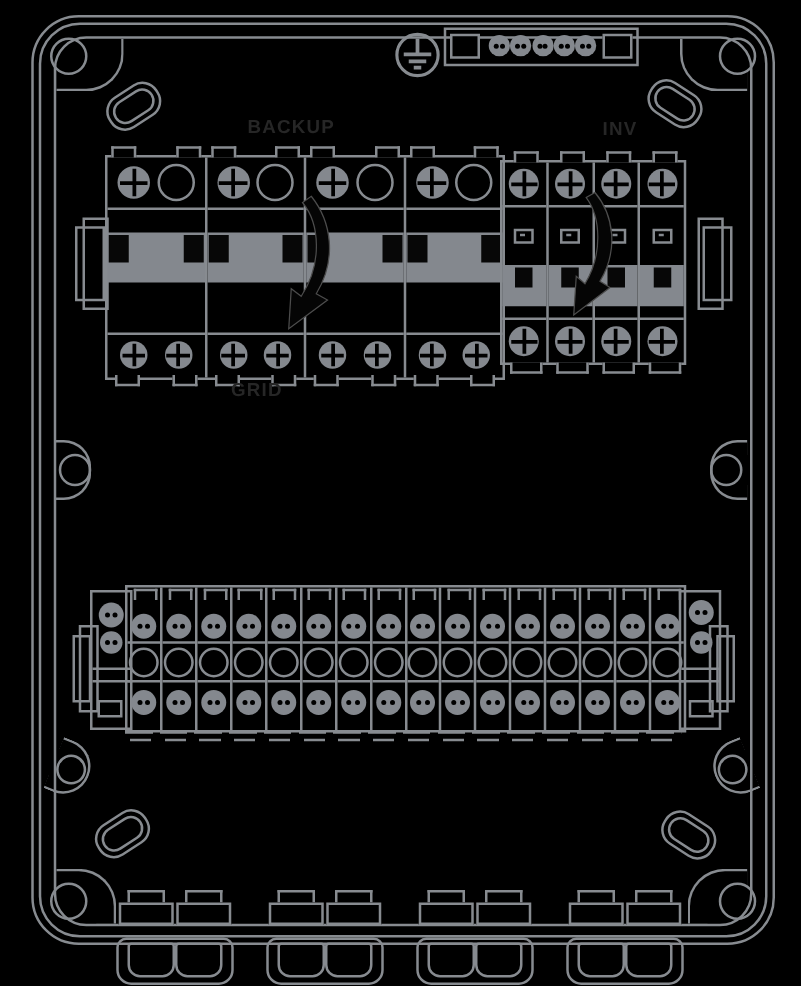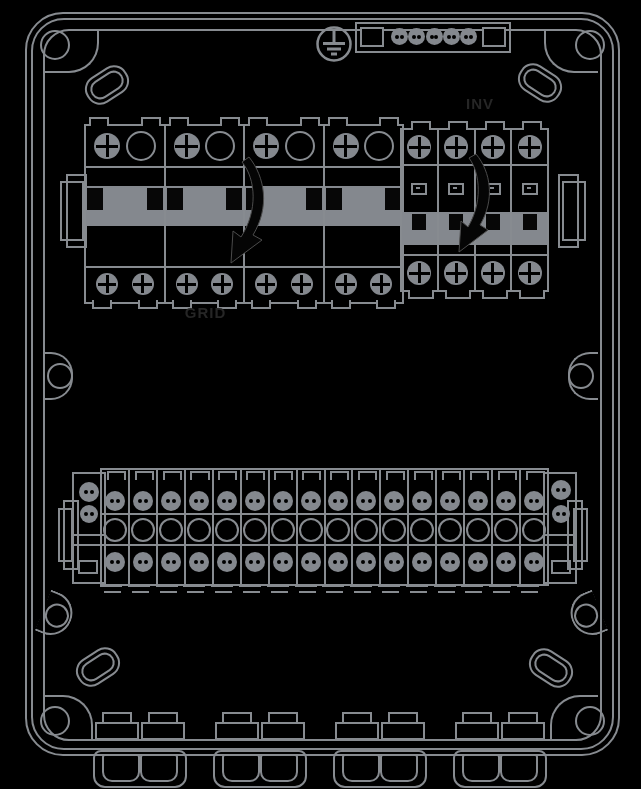--- a/index.html
+++ b/index.html
@@ -155,20 +155,21 @@
         <div class="screw-d d17"></div>
       </div>
     <div class="pe-sq" style="right:3px;top:3px;"></div>
   </div>
 
   <div class="railA" style="left:60px;top:181px;width:20px;height:56px;"></div>
   <div class="railB" style="left:66px;top:174px;width:17px;height:70px;"></div>
   <div class="railA" style="left:562px;top:181px;width:20px;height:56px;"></div>
   <div class="railB" style="left:558px;top:174px;width:17px;height:70px;"></div>
 
+  <div class="lbl" style="left:168px;top:93px;width:130px;">BACKUP</div>
   <div class="group" style="left:84px;top:124px;width:316px;height:176px;">
 
       <div class="bk-module">
         <div class="bk-top">
           <div class="screw-x d26"></div>
           <div class="ring d26"></div>
         </div>
         <div class="bk-gap"></div>
         <div class="bk-band"></div>
         <div class="bk-low"></div>
@@ -214,21 +215,21 @@
         <div class="bk-gap"></div>
         <div class="bk-band"></div>
         <div class="bk-low"></div>
         <div class="bk-bot">
           <div class="screw-x d22"></div>
           <div class="screw-x d22"></div>
         </div>
       </div>
     </div>
 
-  <div class="lbl" style="left:450px;top:95px;width:60px;">INV</div>
+  <div class="lbl" style="left:466px;top:95px;width:60px;">INV</div>
   <div class="group" style="left:400px;top:128px;width:145px;height:160px;">
 
       <div class="inv-module">
         <div class="inv-top">
           <div class="screw-x d24"></div>
         </div>
         <div class="inv-body">
           <div class="inv-window"></div>
         </div>
         <div class="inv-band"></div>

